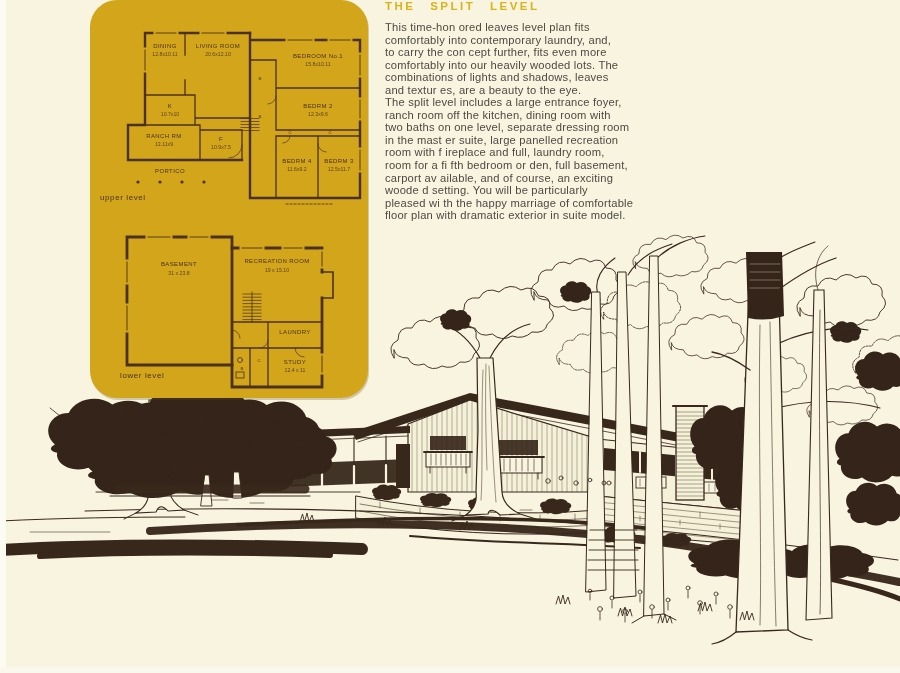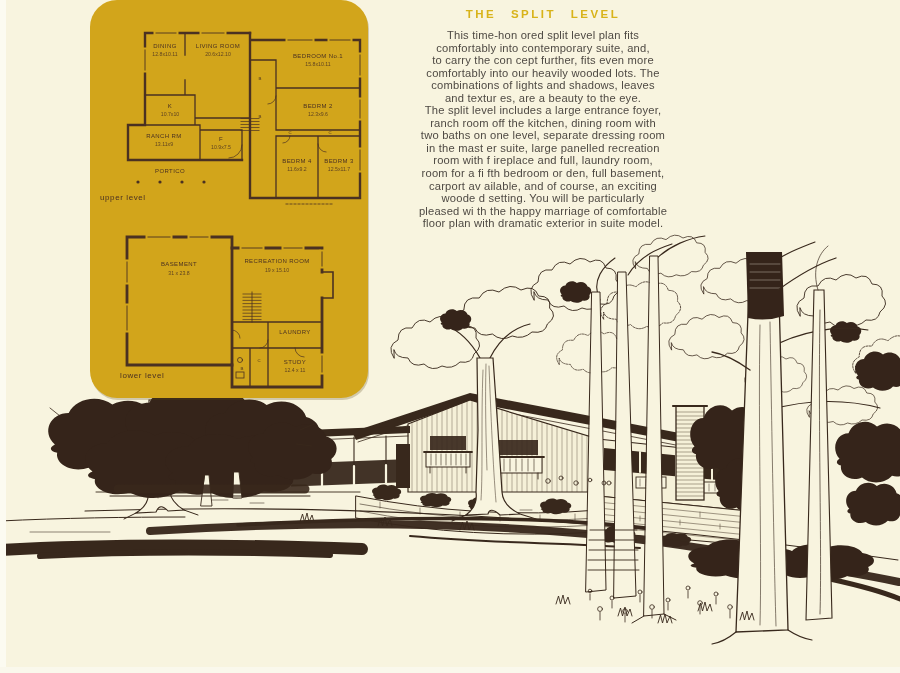--- a/index.html
+++ b/index.html
@@ -10,21 +10,21 @@
 
   
   .plan-panel{position:absolute;left:90px;top:0;width:278px;height:398px;background:#d2a51b;
               z-index:3;box-shadow:1px 2px 0 rgba(90,70,20,.25);border-radius:27px;}
   .pt{font-family:"Liberation Sans",sans-serif;font-size:6px;letter-spacing:.4px;fill:#4a3122;text-anchor:middle;}
   .pd{font-family:"Liberation Sans",sans-serif;font-size:5.2px;fill:#4a3122;opacity:.85;text-anchor:middle;}
   .ps{font-family:"Liberation Sans",sans-serif;font-size:4.4px;fill:#4a3122;text-anchor:middle;}
   .plv{font-family:"Liberation Sans",sans-serif;font-size:8px;letter-spacing:.6px;fill:#4a3122;}
 
   
-  .article{position:absolute;left:385px;top:8px;width:316px;text-align:center;z-index:2;}
+  .article{position:absolute;left:385px;top:0;width:316px;z-index:2;}
   .title{font-size:11.5px;font-weight:bold;letter-spacing:2.5px;word-spacing:9px;color:#d8b31a;
          margin-bottom:9px;}
   .bl{font-size:11.2px;line-height:12.55px;color:#4e4943;letter-spacing:.2px;white-space:nowrap;}
 
   .illus{position:absolute;left:0;top:230px;width:900px;height:443px;z-index:1;}
 </style>
 </head>
 <body>
 
 <div class="page">
@@ -340,22 +340,22 @@
         <text class="pd" x="205" y="372">12.4 x 11</text>
         <text class="ps" x="152" y="370">B</text>
         <text class="ps" x="169" y="362">C</text>
         <text class="plv" x="30" y="378">lower level</text>
       </g>
     </svg>
   </div>
 
   <div class="article">
     <div class="title">THE SPLIT LEVEL</div>
-    <div class="bl">This time-hon ored split level plan fits</div>
-    <div class="bl">comfortably into  contemporary suite, and,</div>
+    <div class="bl">This time-hon ored leaves level plan fits</div>
+    <div class="bl">comfortably into  contemporary laundry, and,</div>
     <div class="bl">to carry the con cept further, fits even more</div>
     <div class="bl">comfortably into  our heavily wooded lots.  The</div>
     <div class="bl">combinations  of lights and shadows, leaves</div>
     <div class="bl">and textur es, are a beauty to the eye.</div>
     <div class="bl">The split level  includes a large entrance foyer,</div>
     <div class="bl">ranch room off  the kitchen, dining room with</div>
     <div class="bl">two baths on  one level, separate dressing room</div>
     <div class="bl">in the mast er suite, large panelled recreation</div>
     <div class="bl">room with f ireplace and full, laundry room,</div>
     <div class="bl">room for a fi fth bedroom or den, full basement,</div>

